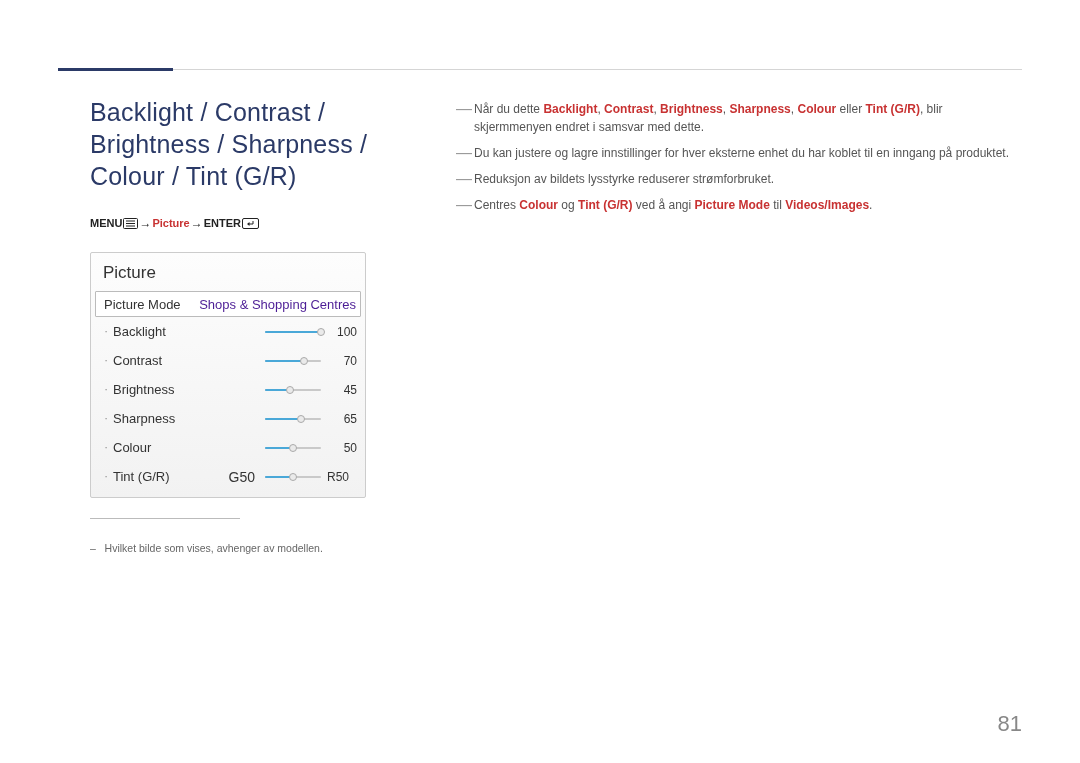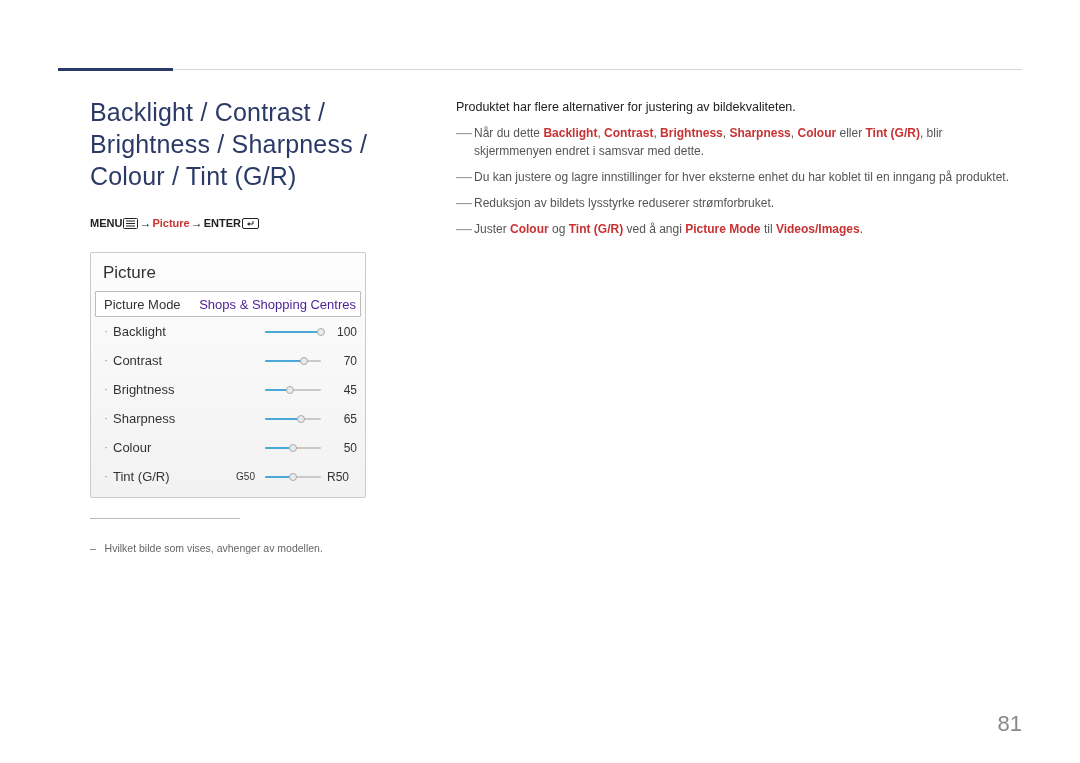--- a/index.html
+++ b/index.html
@@ -17,21 +17,21 @@
   .menu-icon svg, .enter-icon svg { display: block; }
 
   .panel { margin-top: 22px; width: 276px; border: 1px solid #ccc; background: linear-gradient(#fdfdfd,#f2f2f2); border-radius: 2px; padding-bottom: 6px; }
   .panel-title { padding: 10px 10px 8px 12px; font-size: 17px; color: #333; }
   .panel-row { display: flex; align-items: center; height: 29px; padding: 0 8px 0 12px; font-size: 13px; color: #333; }
   .panel-row.selected { background: #fff; border: 1px solid #bbb; margin: 0 4px; border-radius: 1px; padding: 0 4px 0 8px; height: 26px; }
   .panel-row .dot { display:inline-block; width:6px; text-align:center; color:#888; margin-right:4px; font-size:11px; line-height:1; }
   .panel-row .label { flex: 1; }
   .panel-row .val { width: 30px; text-align: right; font-size: 12px; }
   .panel-row .valtext { font-size: 13px; color:#4c1d95;text-align:center; }
-  .panel-row .pre { width: 32px; text-align: right; font-size: 10px; margin-right: 4px; }
+  .panel-row .pre { width: 32px; text-align: right; font-size: 14px; margin-right: 4px; }
   .slider { width: 56px; height: 10px; position: relative; margin: 0 6px; }
   .slider .track { position:absolute; top:4px; left:0; right:0; height:2px; background:#c9c9c9; border-radius:1px; }
   .slider .fill { position:absolute; top:4px; left:0; height:2px; background:#4aa8d8; border-radius:1px; }
   .slider .thumb { position:absolute; top:1px; width:8px; height:8px; border-radius:50%; background:#eaeaea; border:1px solid #aaa; transform:translateX(-50%); }
 
   .foot-divider { margin-top: 20px; width: 150px; height:1px; background:#bbb; }
   .footnote { margin-top: 23px; font-size: 10.5px; color: #666; }
 
   .body-intro { font-size: 12.5px; color:#222; margin-bottom: 10px; }
   .note { display:flex; font-size: 12px; color:#555; line-height:1.5; margin-bottom:8px; }
@@ -147,21 +147,20 @@
 
     <div class="foot-divider"></div>
     <div class="footnote">
       <span>–</span>
       <span>&nbsp;</span>
       <span>Hvilket bilde som vises, avhenger av modellen.</span>
     </div>
   </div>
 
   <div class="right-col">
-    <div class="body-intro">Produktet har flere alternativer for justering av bildekvaliteten.</div>
 
     <div class="note">
       <span class="dash">―</span>
       <span class="txt">
         <span>Når du dette </span><span class="red">Backlight</span><span>, </span><span class="red">Contrast</span><span>, </span><span class="red">Brightness</span><span>, </span><span class="red">Sharpness</span><span>, </span><span class="red">Colour</span><span> eller </span><span class="red">Tint (G/R)</span><span>, blir skjermmenyen endret i samsvar med dette.</span>
       </span>
     </div>
 
     <div class="note">
       <span class="dash">―</span>
@@ -169,19 +168,19 @@
     </div>
 
     <div class="note">
       <span class="dash">―</span>
       <span class="txt">Reduksjon av bildets lysstyrke reduserer strømforbruket.</span>
     </div>
 
     <div class="note">
       <span class="dash">―</span>
       <span class="txt">
-        <span>Juster </span><span class="red">Colour</span><span> og </span><span class="red">Tint (G/R)</span><span> ved å angi </span><span class="red">Picture Mode</span><span> til </span><span class="red">Videos/Images</span><span>.</span>
+        <span>Centres </span><span class="red">Colour</span><span> og </span><span class="red">Tint (G/R)</span><span> ved å angi </span><span class="red">Picture Mode</span><span> til </span><span class="red">Videos/Images</span><span>.</span>
       </span>
     </div>
   </div>
 
   <div class="page-number">81</div>
 </div>
 
 </body></html>

